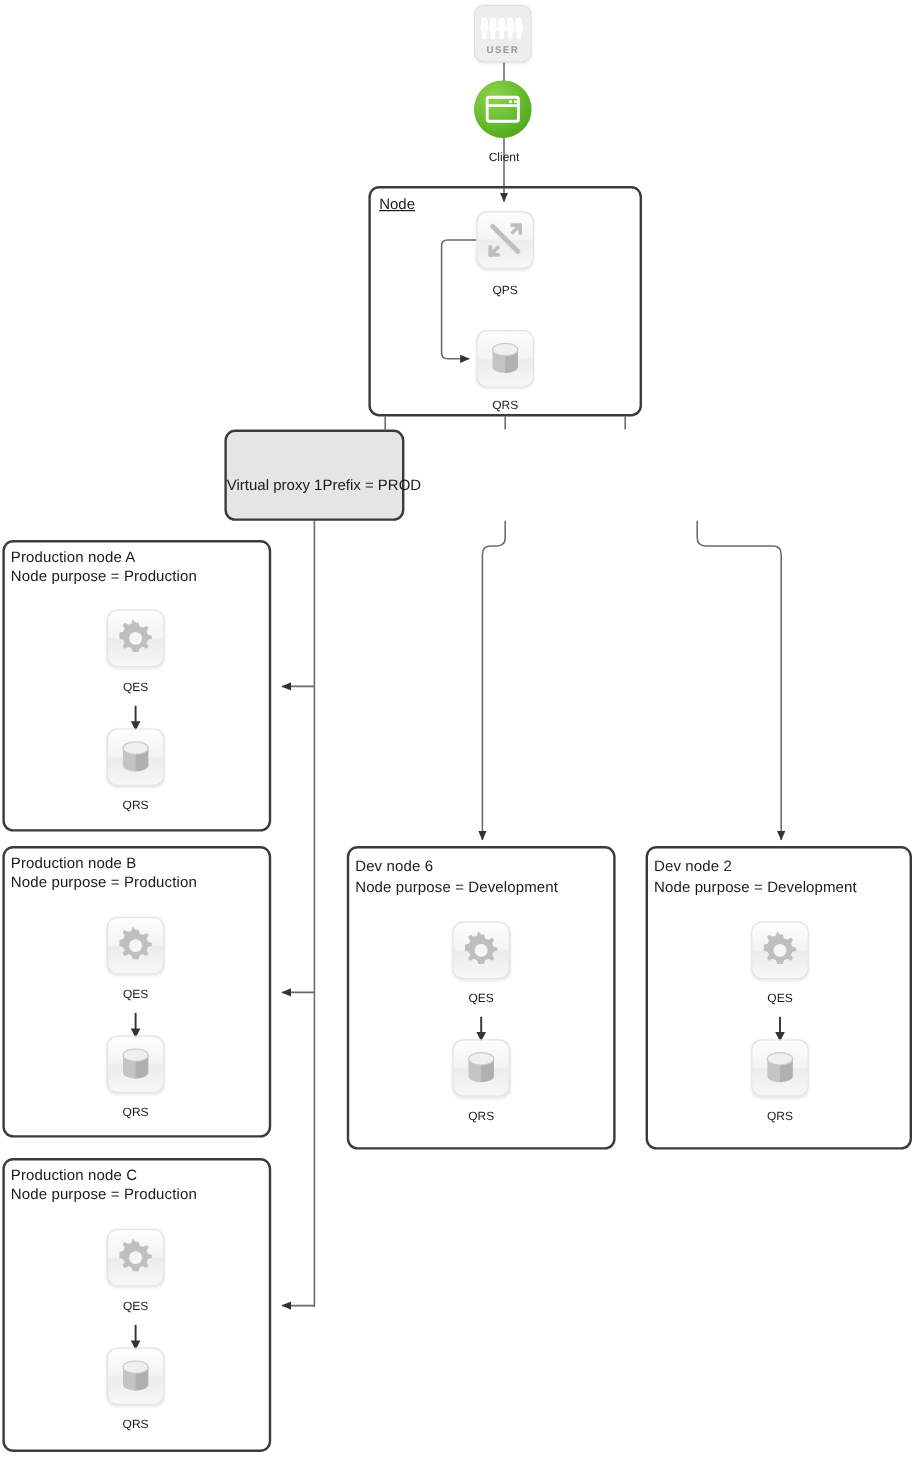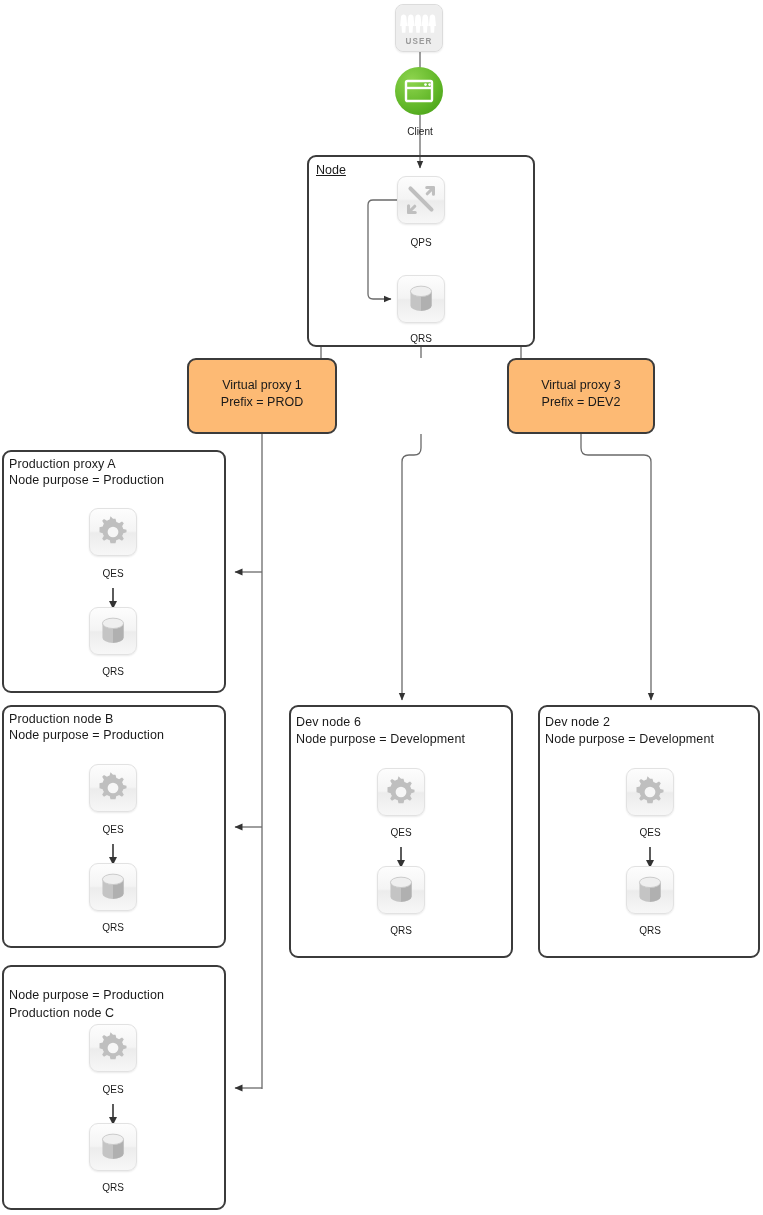--- a/index.html
+++ b/index.html
@@ -38,24 +38,24 @@
     line-height: 16px;
     white-space: pre;
     letter-spacing: 0.1px;
   }
 
   
   .vpbox {
     position: absolute;
     border: 2px solid #3b3b3b;
     border-radius: 9px;
-    background: #fdba74;
+    background: #e5e5e5;
     box-sizing: border-box;
     display: flex;
-    flex-direction: column;
+    flex-direction: row;
     align-items: center;
     justify-content: flex-start;
     padding-top: 17px;
   }
   .vpbox .line {
     font-size: 12.5px;
     color: #1a1a1a;
     line-height: 17px;
     white-space: pre;
   }
@@ -208,27 +208,23 @@
     </svg>
   </div>
   <div class="cap" style="left:371px; top:333px; width:100px;">QRS</div>
 
   <div class="vpbox" style="left:187px; top:358px; width:150px; height:76px;">
     <div class="line">Virtual proxy 1</div>
     <div class="line">Prefix = PROD</div>
   </div>
 
 
-  <div class="vpbox" style="left:507px; top:358px; width:148px; height:76px;">
-    <div class="line">Virtual proxy 3</div>
-    <div class="line">Prefix = DEV2</div>
-  </div>
 
   <div class="cbox" style="left:2px; top:450px; width:224px; height:243px;"></div>
-  <div class="box-title" style="left:9px; top:456px;">Production proxy A</div>
+  <div class="box-title" style="left:9px; top:456px;">Production node A</div>
   <div class="box-title" style="left:9px; top:472px;">Node purpose = Production</div>
   <div class="tile" style="left:89px; top:508px;">
     <svg viewBox="0 0 48 48" xmlns="http://www.w3.org/2000/svg">
       <g fill="#bfbfbf">
         <path d="M24,10.2 l2.6,0 0.9,3.4 a11,11 0 0 1 2.8,1.2 l3.1,-1.8 1.9,1.9 -1.8,3.1 a11,11 0 0 1 1.2,2.8 l3.4,0.9 0,2.6 -3.4,0.9 a11,11 0 0 1 -1.2,2.8 l1.8,3.1 -1.9,1.9 -3.1,-1.8 a11,11 0 0 1 -2.8,1.2 l-0.9,3.4 -2.6,0 -2.6,0 -0.9,-3.4 a11,11 0 0 1 -2.8,-1.2 l-3.1,1.8 -1.9,-1.9 1.8,-3.1 a11,11 0 0 1 -1.2,-2.8 l-3.4,-0.9 0,-2.6 0,-2.6 3.4,-0.9 a11,11 0 0 1 1.2,-2.8 l-1.8,-3.1 1.9,-1.9 3.1,1.8 a11,11 0 0 1 2.8,-1.2 l0.9,-3.4 z"></path>
       </g>
       <circle cx="24" cy="24" r="5.6" fill="#f6f6f6"></circle>
     </svg>
   </div>
   <div class="cap" style="left:63px; top:568px; width:100px;">QES</div>
@@ -262,21 +258,21 @@
   <div class="tile" style="left:89px; top:863px;">
     <svg viewBox="0 0 48 48" xmlns="http://www.w3.org/2000/svg">
       <path d="M13,16 L13,31 a11,5.4 0 0 0 22,0 L35,16 z" fill="#c4c4c4"></path>
       <path d="M24,16 L24,36.2 a11,5.4 0 0 0 11,-5.2 L35,16 z" fill="#b0b0b0"></path>
       <ellipse cx="24" cy="16" rx="11" ry="5.4" fill="#efefef" stroke="#c9c9c9" stroke-width="1"></ellipse>
     </svg>
   </div>
   <div class="cap" style="left:63px; top:922px; width:100px;">QRS</div>
 
   <div class="cbox" style="left:2px; top:965px; width:224px; height:245px;"></div>
-  <div class="box-title" style="left:9px; top:971px;margin-top:34px;">Production node C</div>
+  <div class="box-title" style="left:9px; top:971px;">Production node C</div>
   <div class="box-title" style="left:9px; top:987px;">Node purpose = Production</div>
   <div class="tile" style="left:89px; top:1024px;">
     <svg viewBox="0 0 48 48" xmlns="http://www.w3.org/2000/svg">
       <path d="M24,10.2 l2.6,0 0.9,3.4 a11,11 0 0 1 2.8,1.2 l3.1,-1.8 1.9,1.9 -1.8,3.1 a11,11 0 0 1 1.2,2.8 l3.4,0.9 0,2.6 -3.4,0.9 a11,11 0 0 1 -1.2,2.8 l1.8,3.1 -1.9,1.9 -3.1,-1.8 a11,11 0 0 1 -2.8,1.2 l-0.9,3.4 -2.6,0 -2.6,0 -0.9,-3.4 a11,11 0 0 1 -2.8,-1.2 l-3.1,1.8 -1.9,-1.9 1.8,-3.1 a11,11 0 0 1 -1.2,-2.8 l-3.4,-0.9 0,-2.6 0,-2.6 3.4,-0.9 a11,11 0 0 1 1.2,-2.8 l-1.8,-3.1 1.9,-1.9 3.1,1.8 a11,11 0 0 1 2.8,-1.2 l0.9,-3.4 z" fill="#bfbfbf"></path>
       <circle cx="24" cy="24" r="5.6" fill="#f6f6f6"></circle>
     </svg>
   </div>
   <div class="cap" style="left:63px; top:1084px; width:100px;">QES</div>
   <svg class="abs" style="left:100px; top:1104px;" width="26" height="22" viewBox="0 0 26 22" xmlns="http://www.w3.org/2000/svg">
     <path d="M13,0 L13,14" stroke="#333333" stroke-width="1.6" fill="none"></path>

